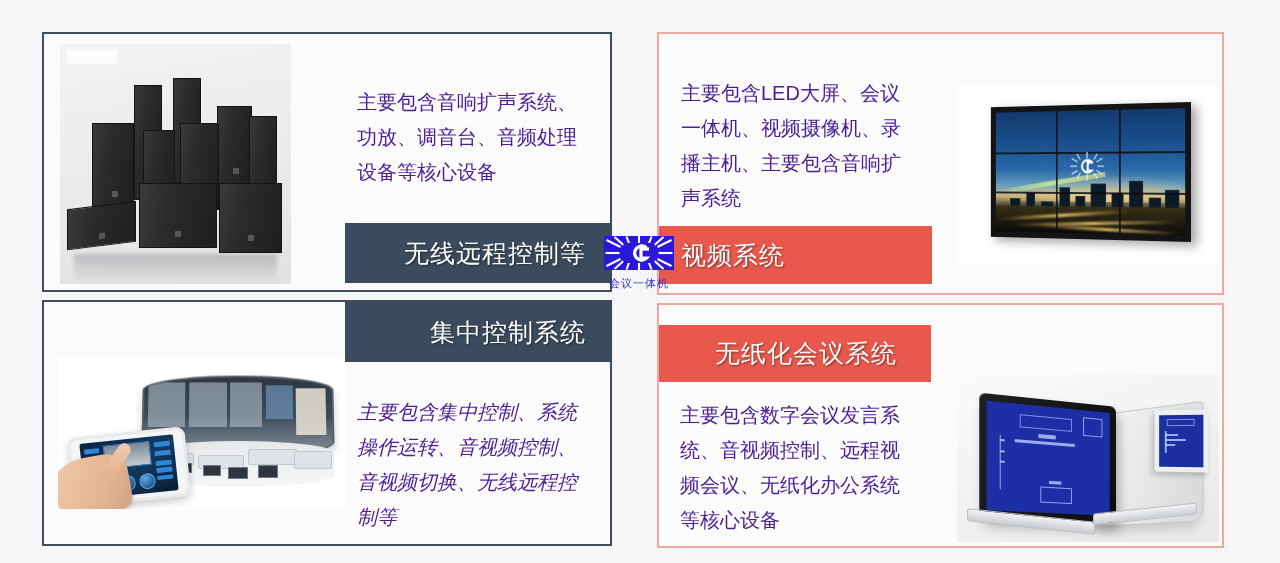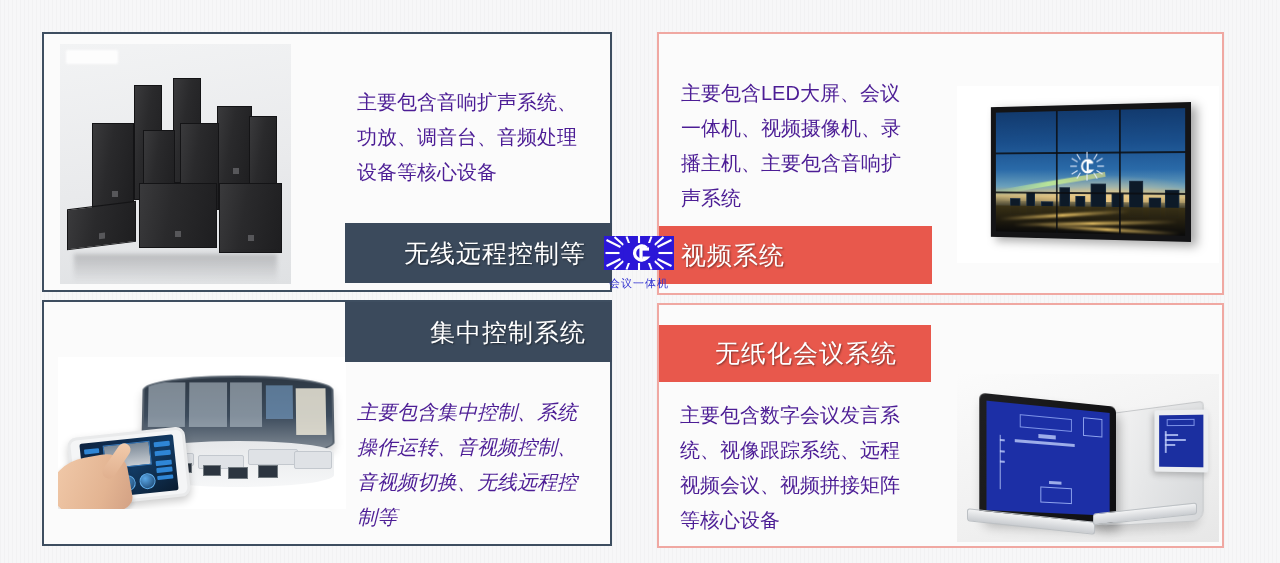--- a/index.html
+++ b/index.html
@@ -448,21 +448,21 @@
   </div>
 
   <p class="desc desc-bl">主要包含集中控制、系统操作运转、音视频控制、音视频切换、无线远程控制等</p>
 
   <div class="card card-br red"></div>
 
   <div class="label-bar bar-red bar-br">
     <span class="label-text">无纸化会议系统</span>
   </div>
 
-  <p class="desc desc-br">主要包含数字会议发言系统、视像跟踪系统、远程视频会议、视频拼接矩阵等核心设备</p>
+  <p class="desc desc-br">主要包含数字会议发言系统、音视频控制、远程视频会议、无纸化办公系统等核心设备</p>
 
   <div class="photo ph-terminal">
     <div class="tm-stage">
 
       <div class="tm-unit-back"></div>
       <div class="tm-back-screen">
         <div class="tm-title-box" style="left:18%; top:8%; width:62%; height:14%;"></div>
         <div class="tm-line" style="left:14%; top:36%; width:30%; height:2px;"></div>
         <div class="tm-line" style="left:14%; top:46%; width:46%; height:2px;"></div>
         <div class="tm-line" style="left:14%; top:56%; width:22%; height:2px;"></div>

